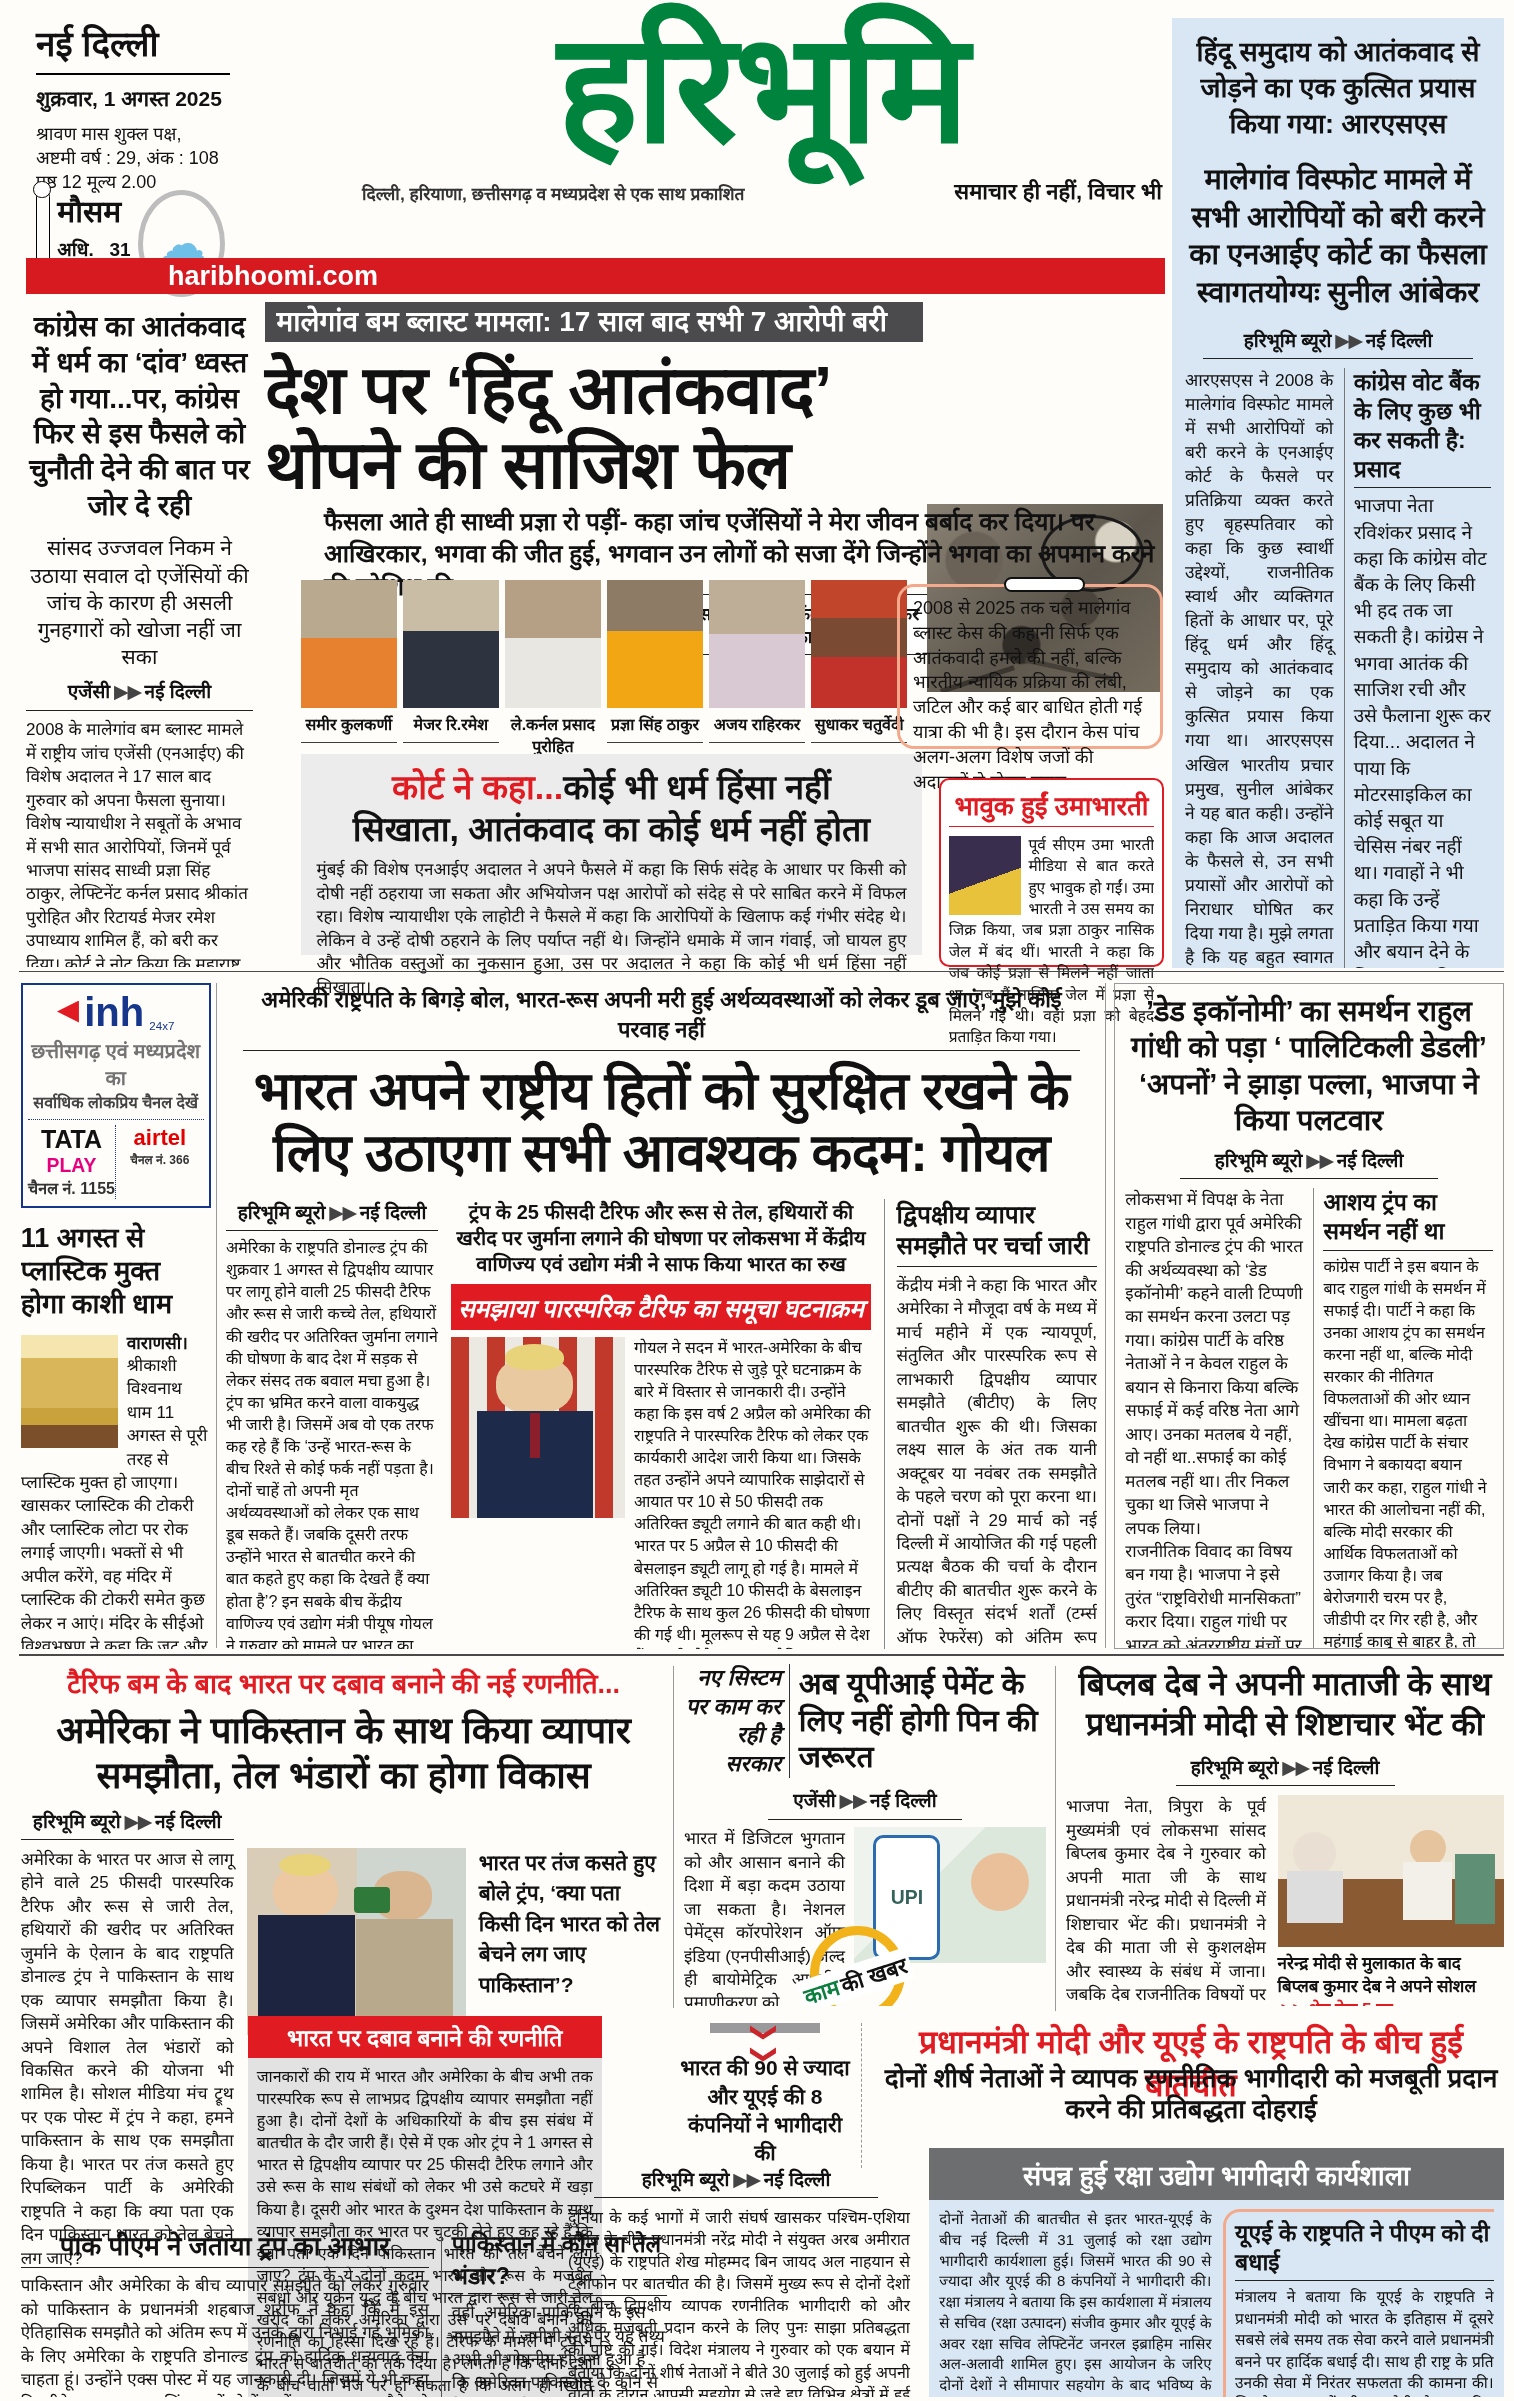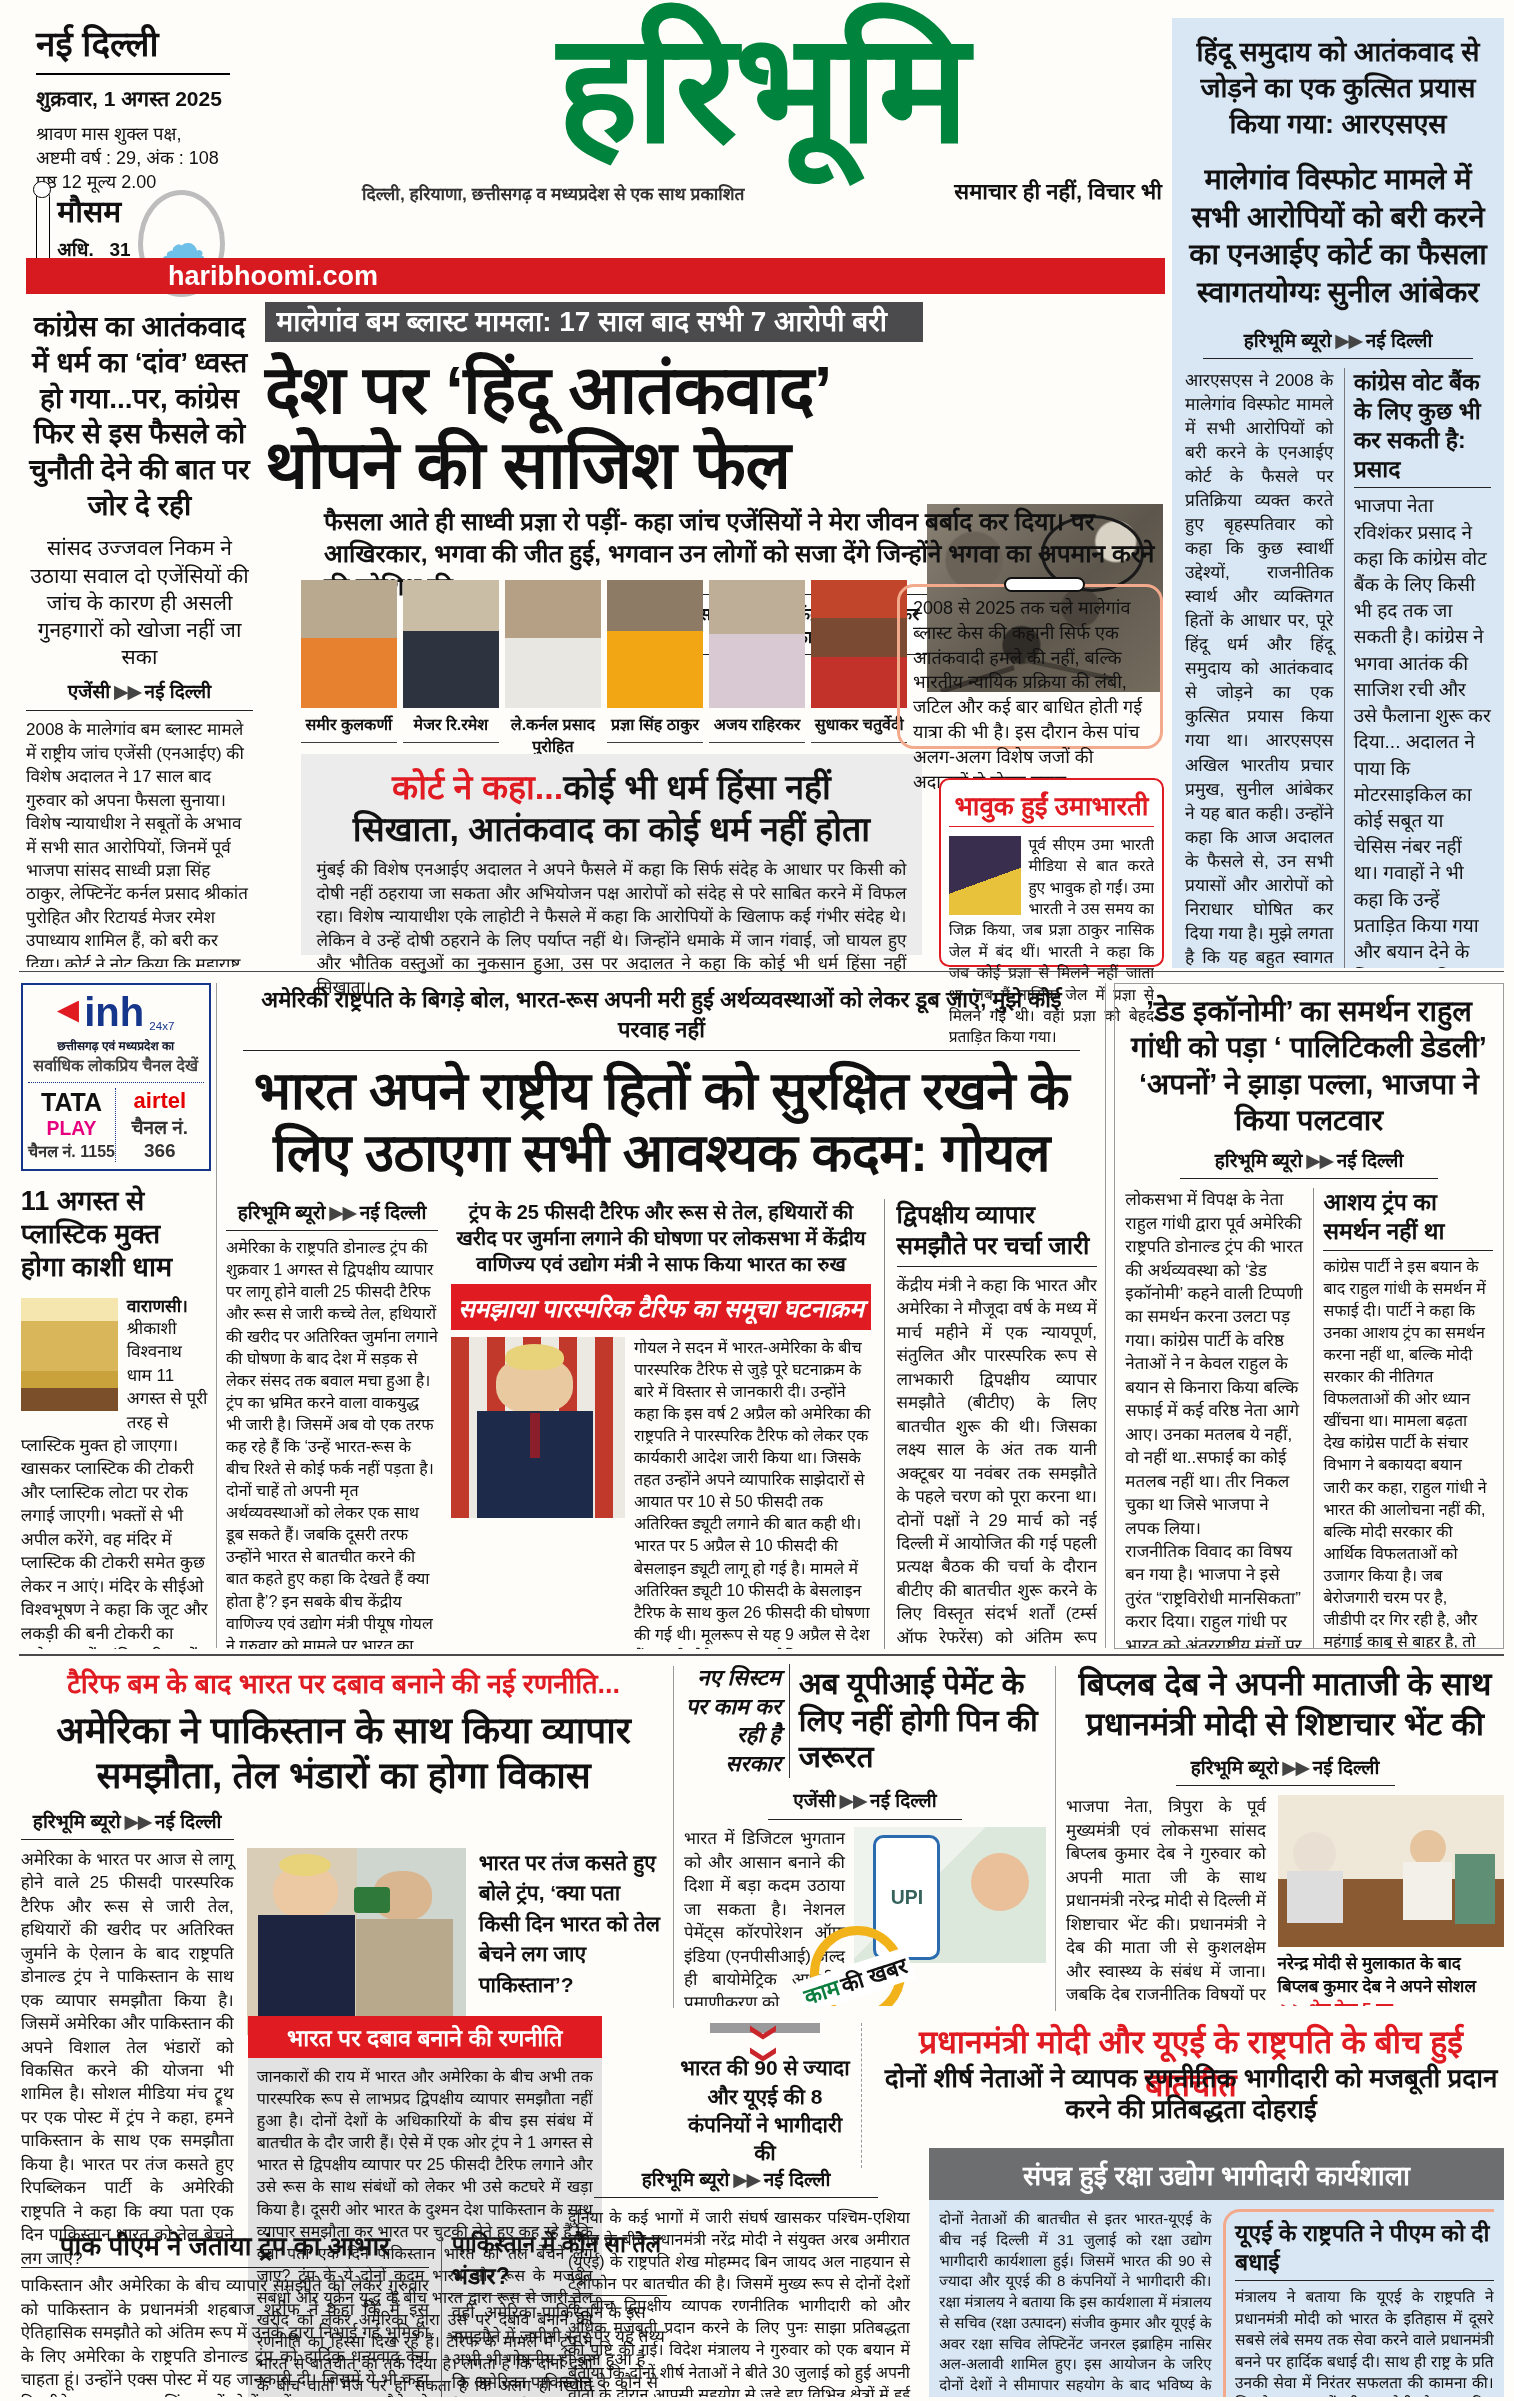--- a/index.html
+++ b/index.html
@@ -177,30 +177,30 @@
   <div class="vr" style="left:673px;top:1666px;height:342px;"></div>
   <div class="vr" style="left:1055px;top:1666px;height:345px;"></div>
 
   <div class="abs" style="left:20.7px;top:983px;width:190px;height:666px;overflow:hidden;">
     <div style="border:2.6px solid #16368c;padding:6.5px 5.2px;text-align:center;">
       <div style="display:flex;align-items:center;justify-content:center;gap:5.2px;">
         <span style="width:22px;height:22px;background:#e01b22;display:inline-block;clip-path:polygon(100% 0,100% 100%,0 50%);"></span>
         <span class="b" style="font-size:40px;color:#16368c;line-height:1;">inh</span>
         <span style="font-size:11.6px;color:#16368c;align-self:flex-end;">24x7</span>
       </div>
-      <div class="b" style="font-size:12px;color:#0f172a;margin-top:5.2px;">छत्तीसगढ़ एवं मध्यप्रदेश का</div>
+      <div class="b" style="font-size:20px;color:#737373;margin-top:5.2px;">छत्तीसगढ़ एवं मध्यप्रदेश का</div>
       <div class="b" style="font-size:16px;color:#444;">सर्वाधिक लोकप्रिय चैनल देखें</div>
       <div style="display:flex;margin-top:6.5px;border-top:1.3px dotted #16368c;padding-top:5.2px;">
         <div style="flex:1;border-right:1.3px dotted #16368c;">
           <div><span class="b" style="font-size:25px;">TATA</span> <span class="b" style="font-size:19.4px;color:#e6007e;">PLAY</span></div>
           <div class="b" style="font-size:16px;color:#333;">चैनल नं. 1155</div>
         </div>
         <div style="flex:1;">
           <div class="b" style="font-size:22px;color:#e40000;">airtel</div>
-          <div class="b" style="font-size:19px;color:#333;">चैनल नं. 366</div>
+          <div class="b" style="font-size:12px;color:#333;">चैनल नं. 366</div>
         </div>
       </div>
     </div>
     <div class="b" style="font-size:27px;line-height:1.22;margin-top:14px;">11 अगस्त से प्लास्टिक मुक्त होगा काशी धाम</div>
     <div style="margin-top:9px;overflow:hidden;">
       <span class="b" style="font-size:17.4px;">वाराणसी।</span>
       <figure class="photo" style="float:left;width:97px;height:113px;margin:5.2px 9px 3.9px 0;background:linear-gradient(180deg,#f5e6b0 0 20%,#d9b65a 20% 65%,#caa23c 65% 80%,#7a4f2a 80%);"></figure>
       <span class="body j" style="font-size:17px;">श्रीकाशी विश्वनाथ धाम 11 अगस्त से पूरी तरह से प्लास्टिक मुक्त हो जाएगा। खासकर प्लास्टिक की टोकरी और प्लास्टिक लोटा पर रोक लगाई जाएगी। भक्तों से भी अपील करेंगे, वह मंदिर में प्लास्टिक की टोकरी समेत कुछ लेकर न आएं। मंदिर के सीईओ विश्वभूषण ने कहा कि जूट और लकड़ी की बनी टोकरी का इस्तेमाल करें। मंदिर परिसर में भक्त प्लास्टिक की बोतल में जल लेकर पहुंच जाते हैं। इसके अलावा पॉलीथिन में प्रसाद, फूल लेकर पहुंचते हैं और यह सबकुछ वह परिसर में ही छोड़ आते हैं। यह सफाई में दिक्कत पैदा करता है। कई बार प्लास्टिक अंडरग्राउंड नाली में चली जाती है। इससे कई बार नालियां चोक हो जाती हैं।</span>
     </div>
   </div>

